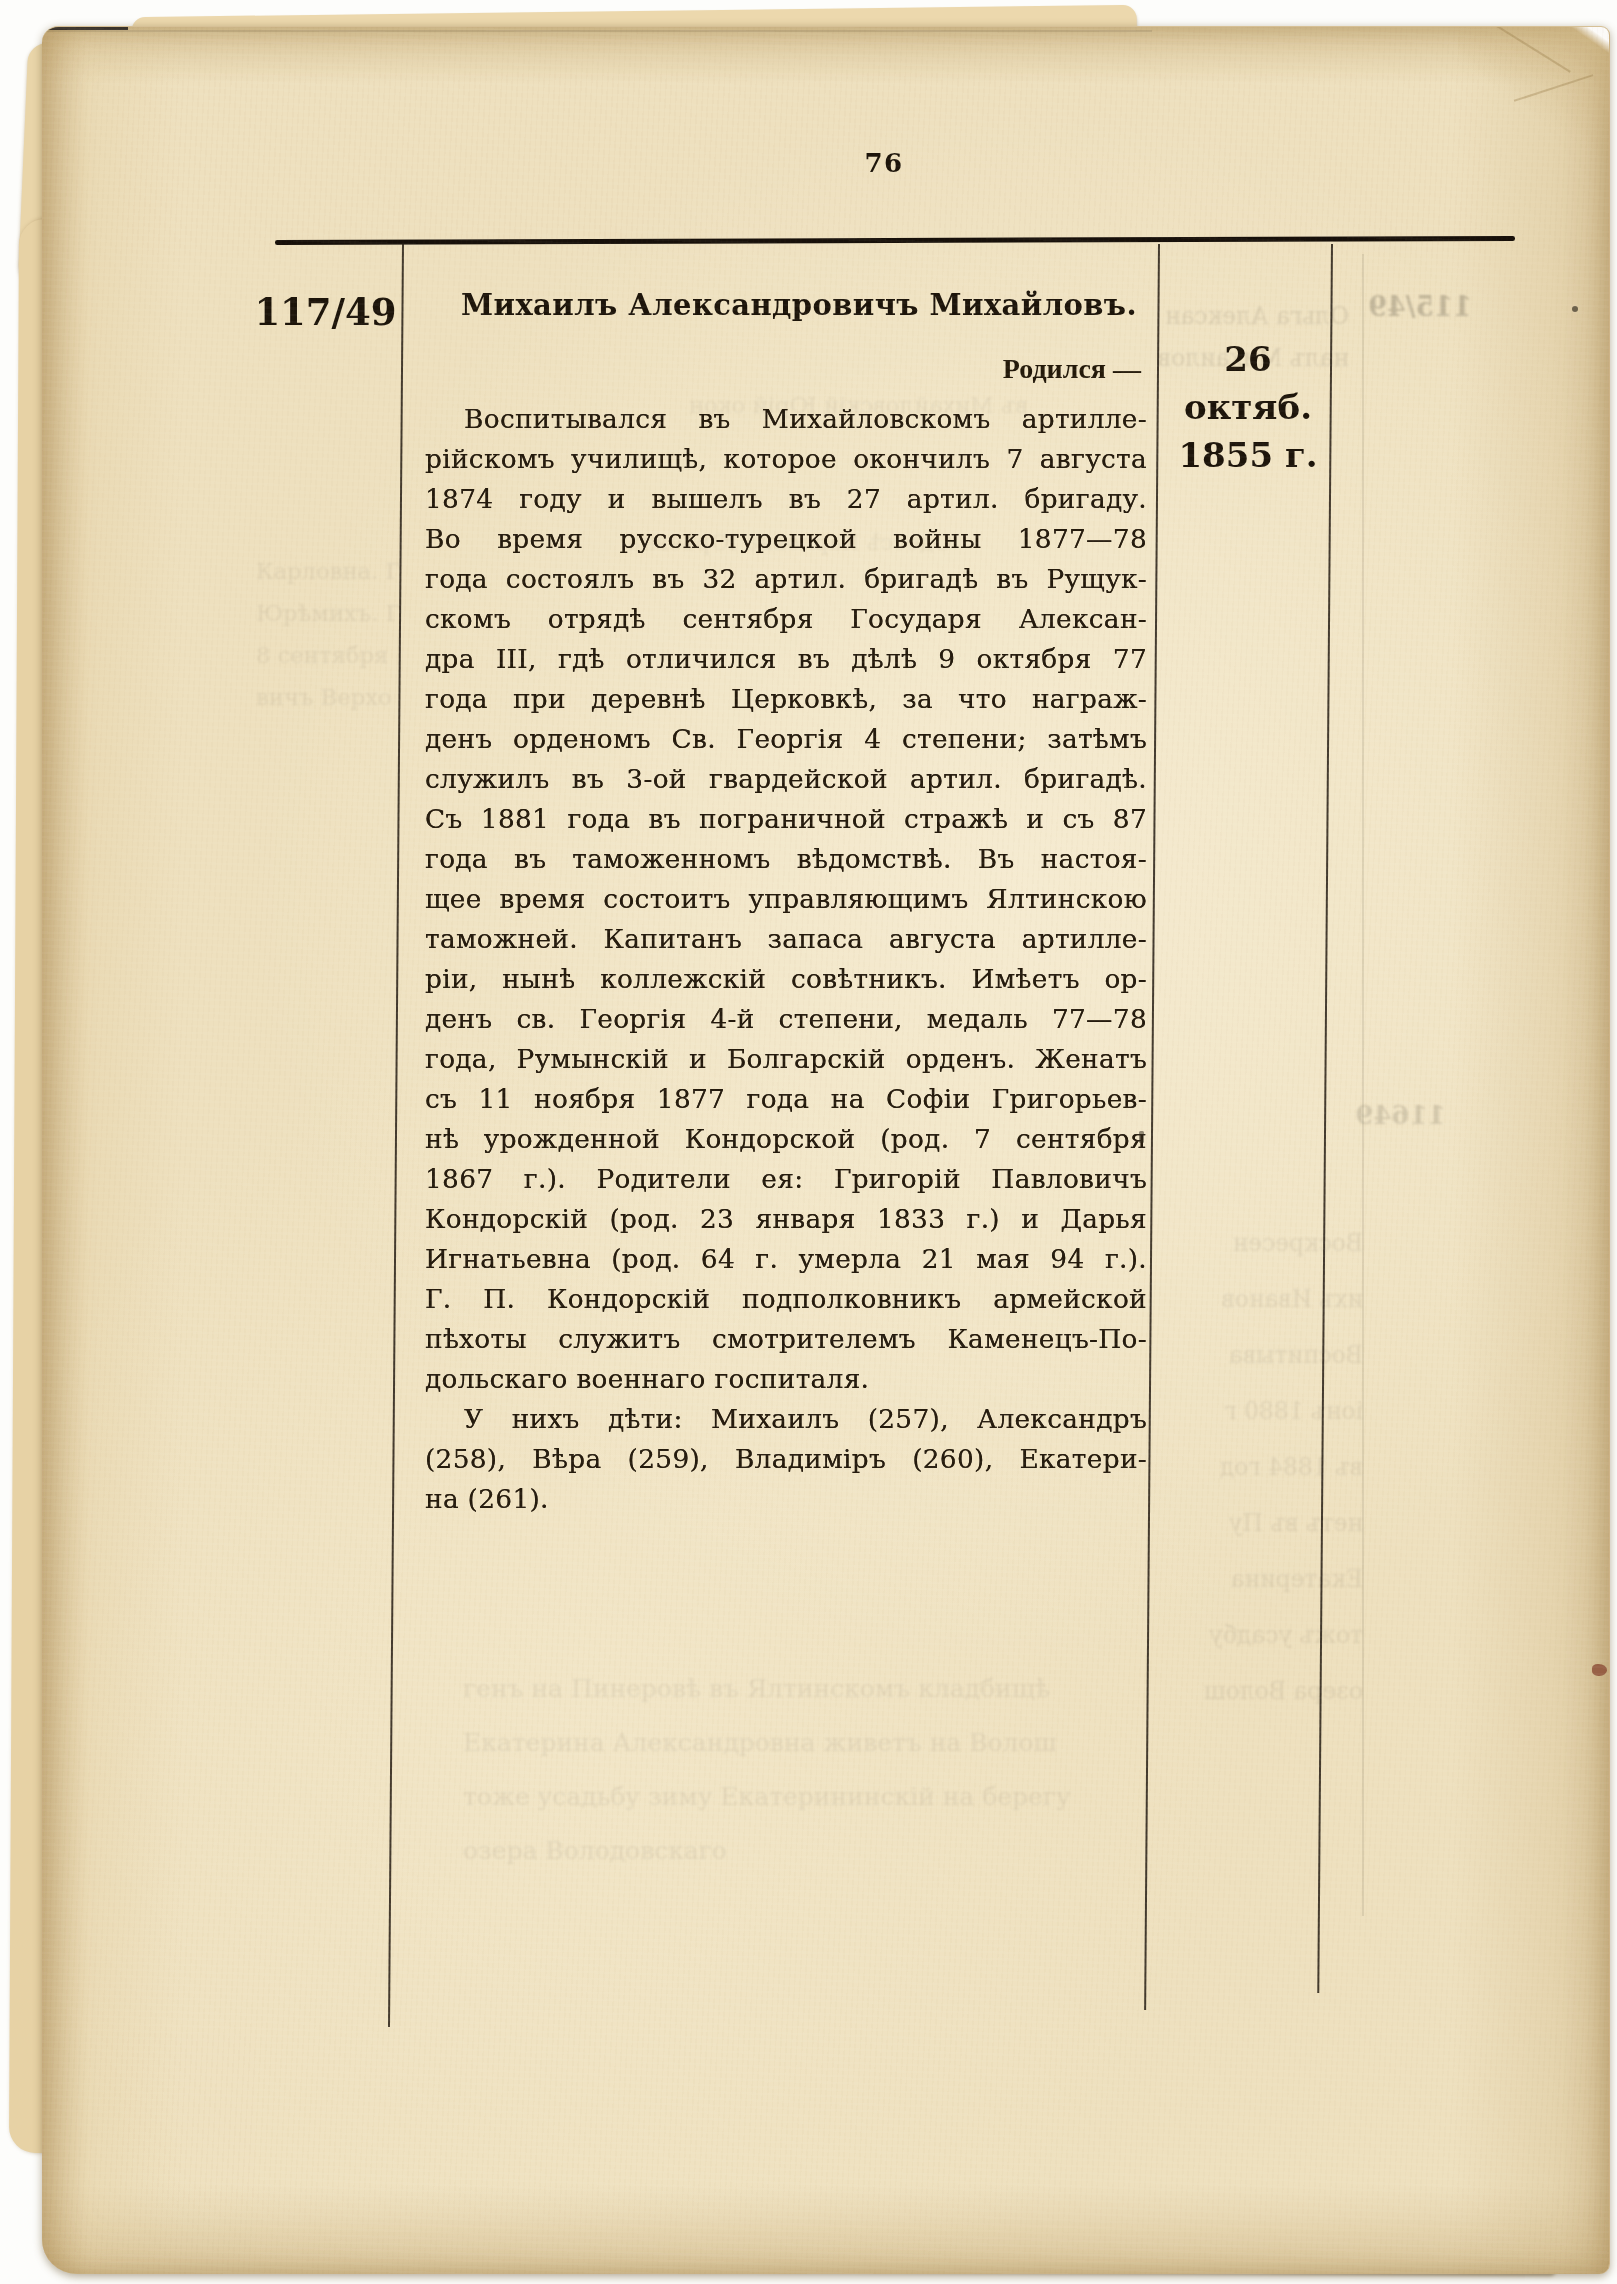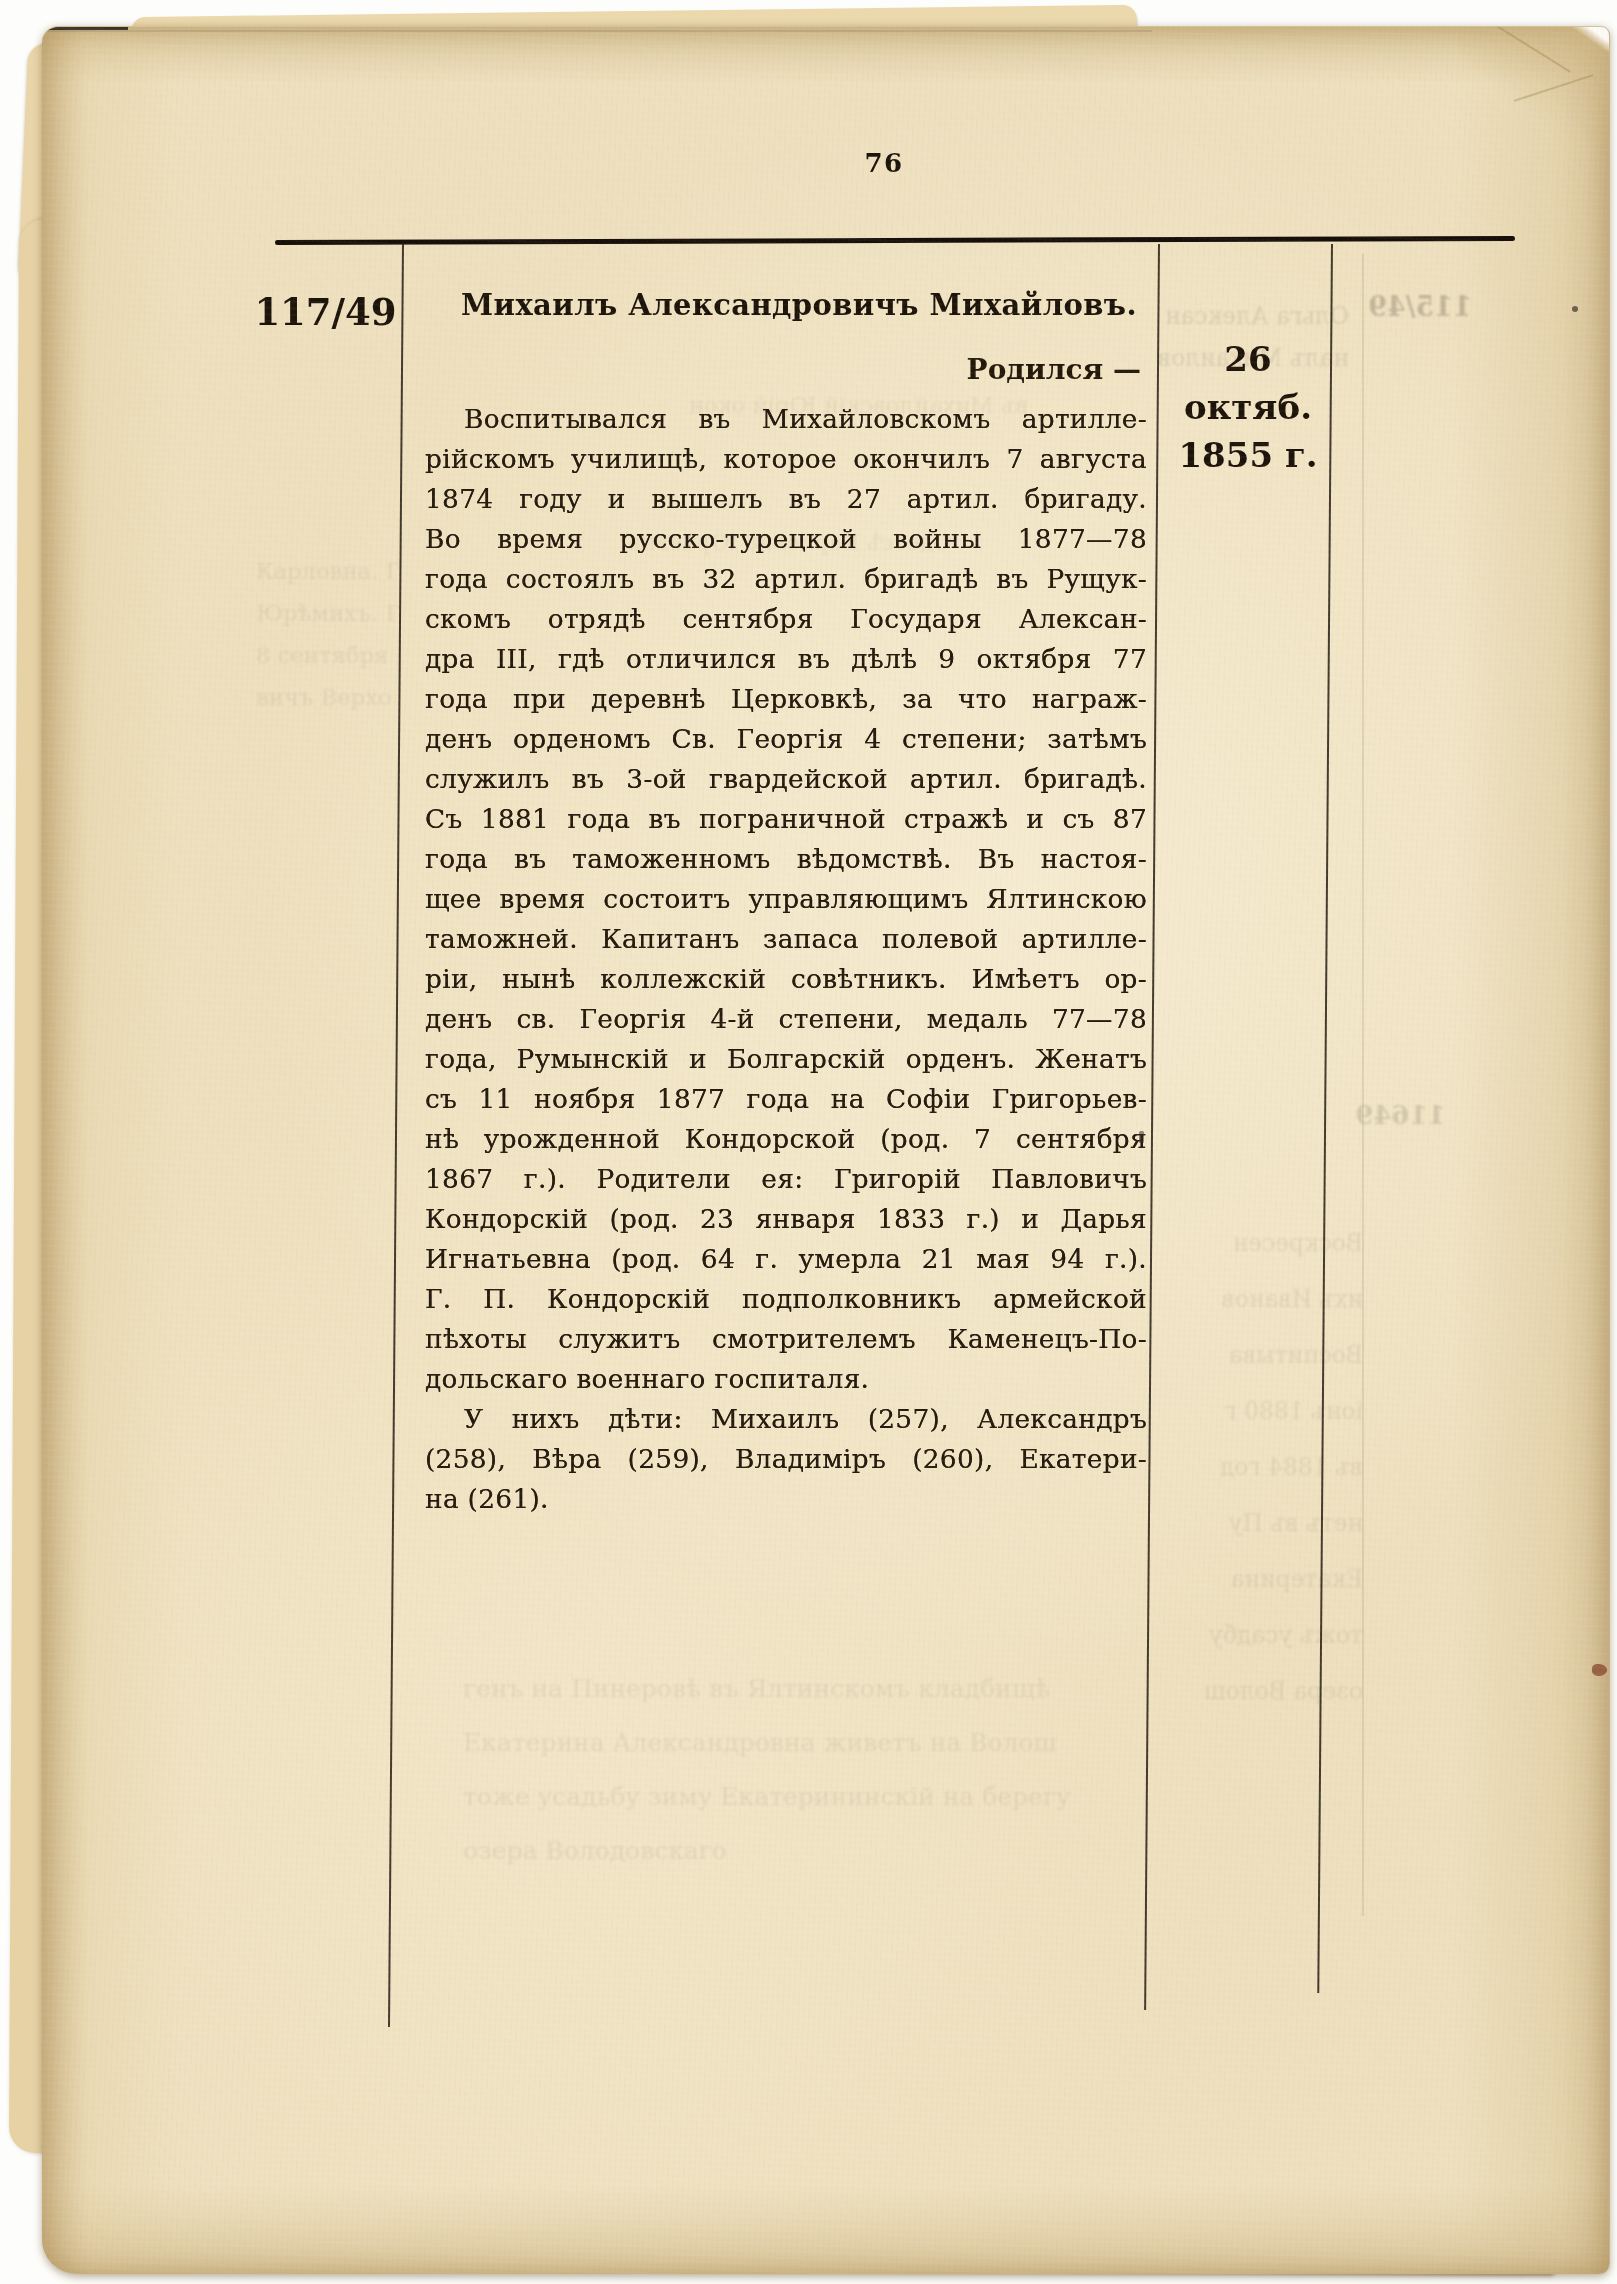--- a/index.html
+++ b/index.html
@@ -55,21 +55,21 @@
 
   
   .ink{color:#2a1f12;}
   #page-number{position:absolute;left:789px;top:121px;width:106px;text-align:center;
         font-size:26px;font-weight:bold;letter-spacing:1.5px;color:#1c140a;}
   #entry-number{position:absolute;left:208px;top:263px;width:151px;text-align:center;
         font-size:37px;font-weight:bold;color:#1c140a;}
   #entry-title{position:absolute;left:419px;top:261px;width:724px;
         font-size:29px;font-weight:bold;letter-spacing:0.4px;color:#1c140a;}
   #born-line{position:absolute;left:381px;top:326px;width:718px;text-align:right;
-        font-size:28px;font-weight:bold;color:#221809;}
+        font-size:28px;font-weight:bold;color:#221809;font-family:Liberation Serif, serif;}
   #birth-date{position:absolute;left:1122px;top:308px;width:168px;text-align:center;
         font-size:34px;font-weight:bold;line-height:48px;color:#1c140a;}
 
   #body-text{position:absolute;left:383px;top:372px;width:722px;font-size:26.4px;
         letter-spacing:0.3px;line-height:40px;color:#241a0d;
         text-shadow:0 0 0.5px rgba(36,26,13,.85);}
   .para .tline{text-align:justify;text-align-last:justify;height:40px;overflow:hidden;}
   .para .tline:first-child{text-indent:39px;}
   .para .tline:last-child{text-align-last:left;}
 
@@ -168,21 +168,21 @@
           <div class="tline">Во время русско-турецкой войны 1877—78</div>
           <div class="tline">года состоялъ въ 32 артил. бригадѣ въ Рущук-</div>
           <div class="tline">скомъ отрядѣ сентября Государя Алексан-</div>
           <div class="tline">дра III, гдѣ отличился въ дѣлѣ 9 октября 77</div>
           <div class="tline">года при деревнѣ Церковкѣ, за что награж-</div>
           <div class="tline">денъ орденомъ Св. Георгія 4 степени; затѣмъ</div>
           <div class="tline">служилъ въ 3-ой гвардейской артил. бригадѣ.</div>
           <div class="tline">Съ 1881 года въ пограничной стражѣ и съ 87</div>
           <div class="tline">года въ таможенномъ вѣдомствѣ.  Въ настоя-</div>
           <div class="tline">щее время состоитъ управляющимъ Ялтинскою</div>
-          <div class="tline">таможней.  Капитанъ запаса полевой артилле-</div>
+          <div class="tline">таможней.  Капитанъ запаса августа артилле-</div>
           <div class="tline">ріи, нынѣ коллежскій совѣтникъ.  Имѣетъ ор-</div>
           <div class="tline">денъ св. Георгія 4-й степени,  медаль  77—78</div>
           <div class="tline">года, Румынскій и Болгарскій орденъ. Женатъ</div>
           <div class="tline">съ 11 ноября 1877 года на Софіи Григорьев-</div>
           <div class="tline">нѣ урожденной Кондорской (род. 7 сентября</div>
           <div class="tline">1867 г.).  Родители ея:  Григорій  Павловичъ</div>
           <div class="tline">Кондорскій (род. 23 января 1833 г.) и Дарья</div>
           <div class="tline">Игнатьевна (род. 64 г. умерла 21 мая 94 г.).</div>
           <div class="tline">Г. П. Кондорскій подполковникъ армейской</div>
           <div class="tline">пѣхоты служитъ смотрителемъ Каменецъ-По-</div>

